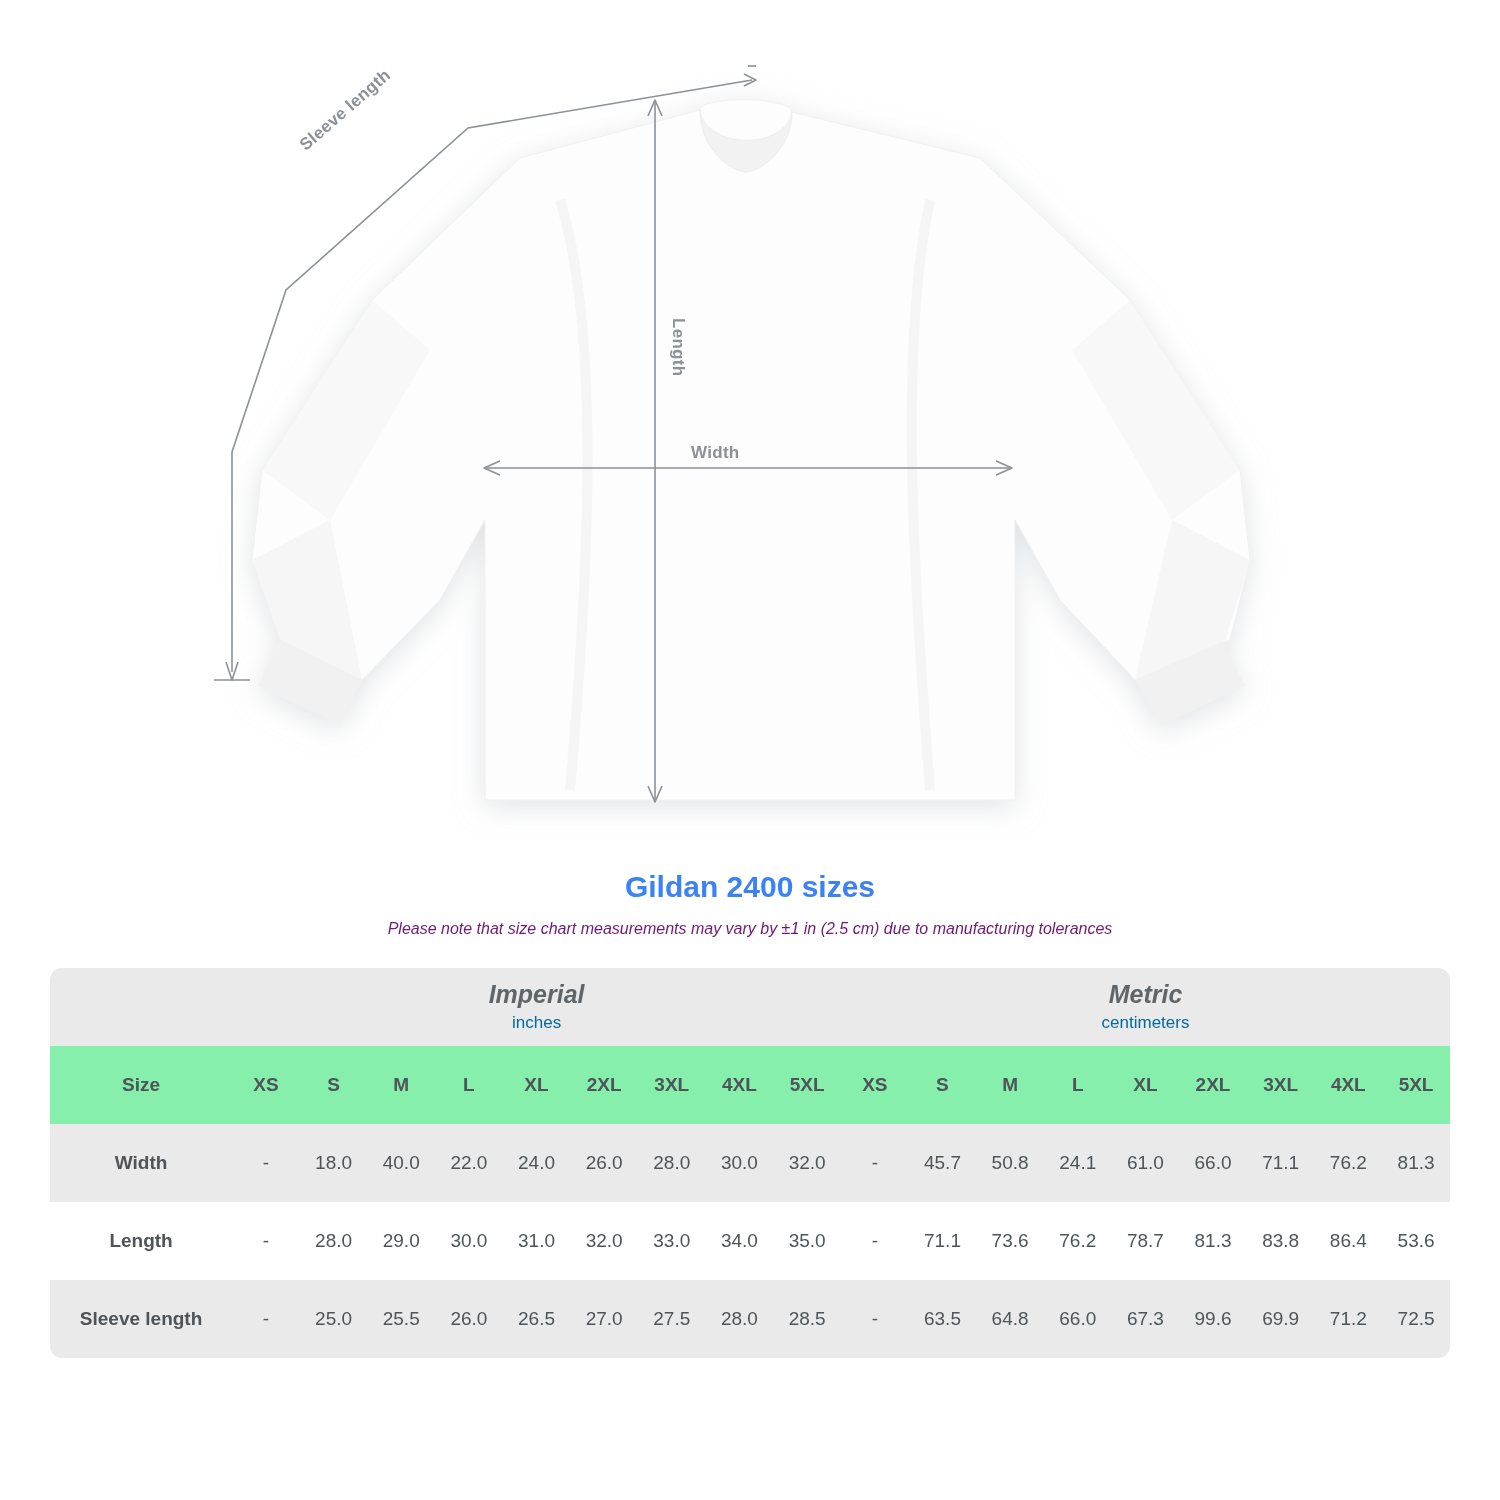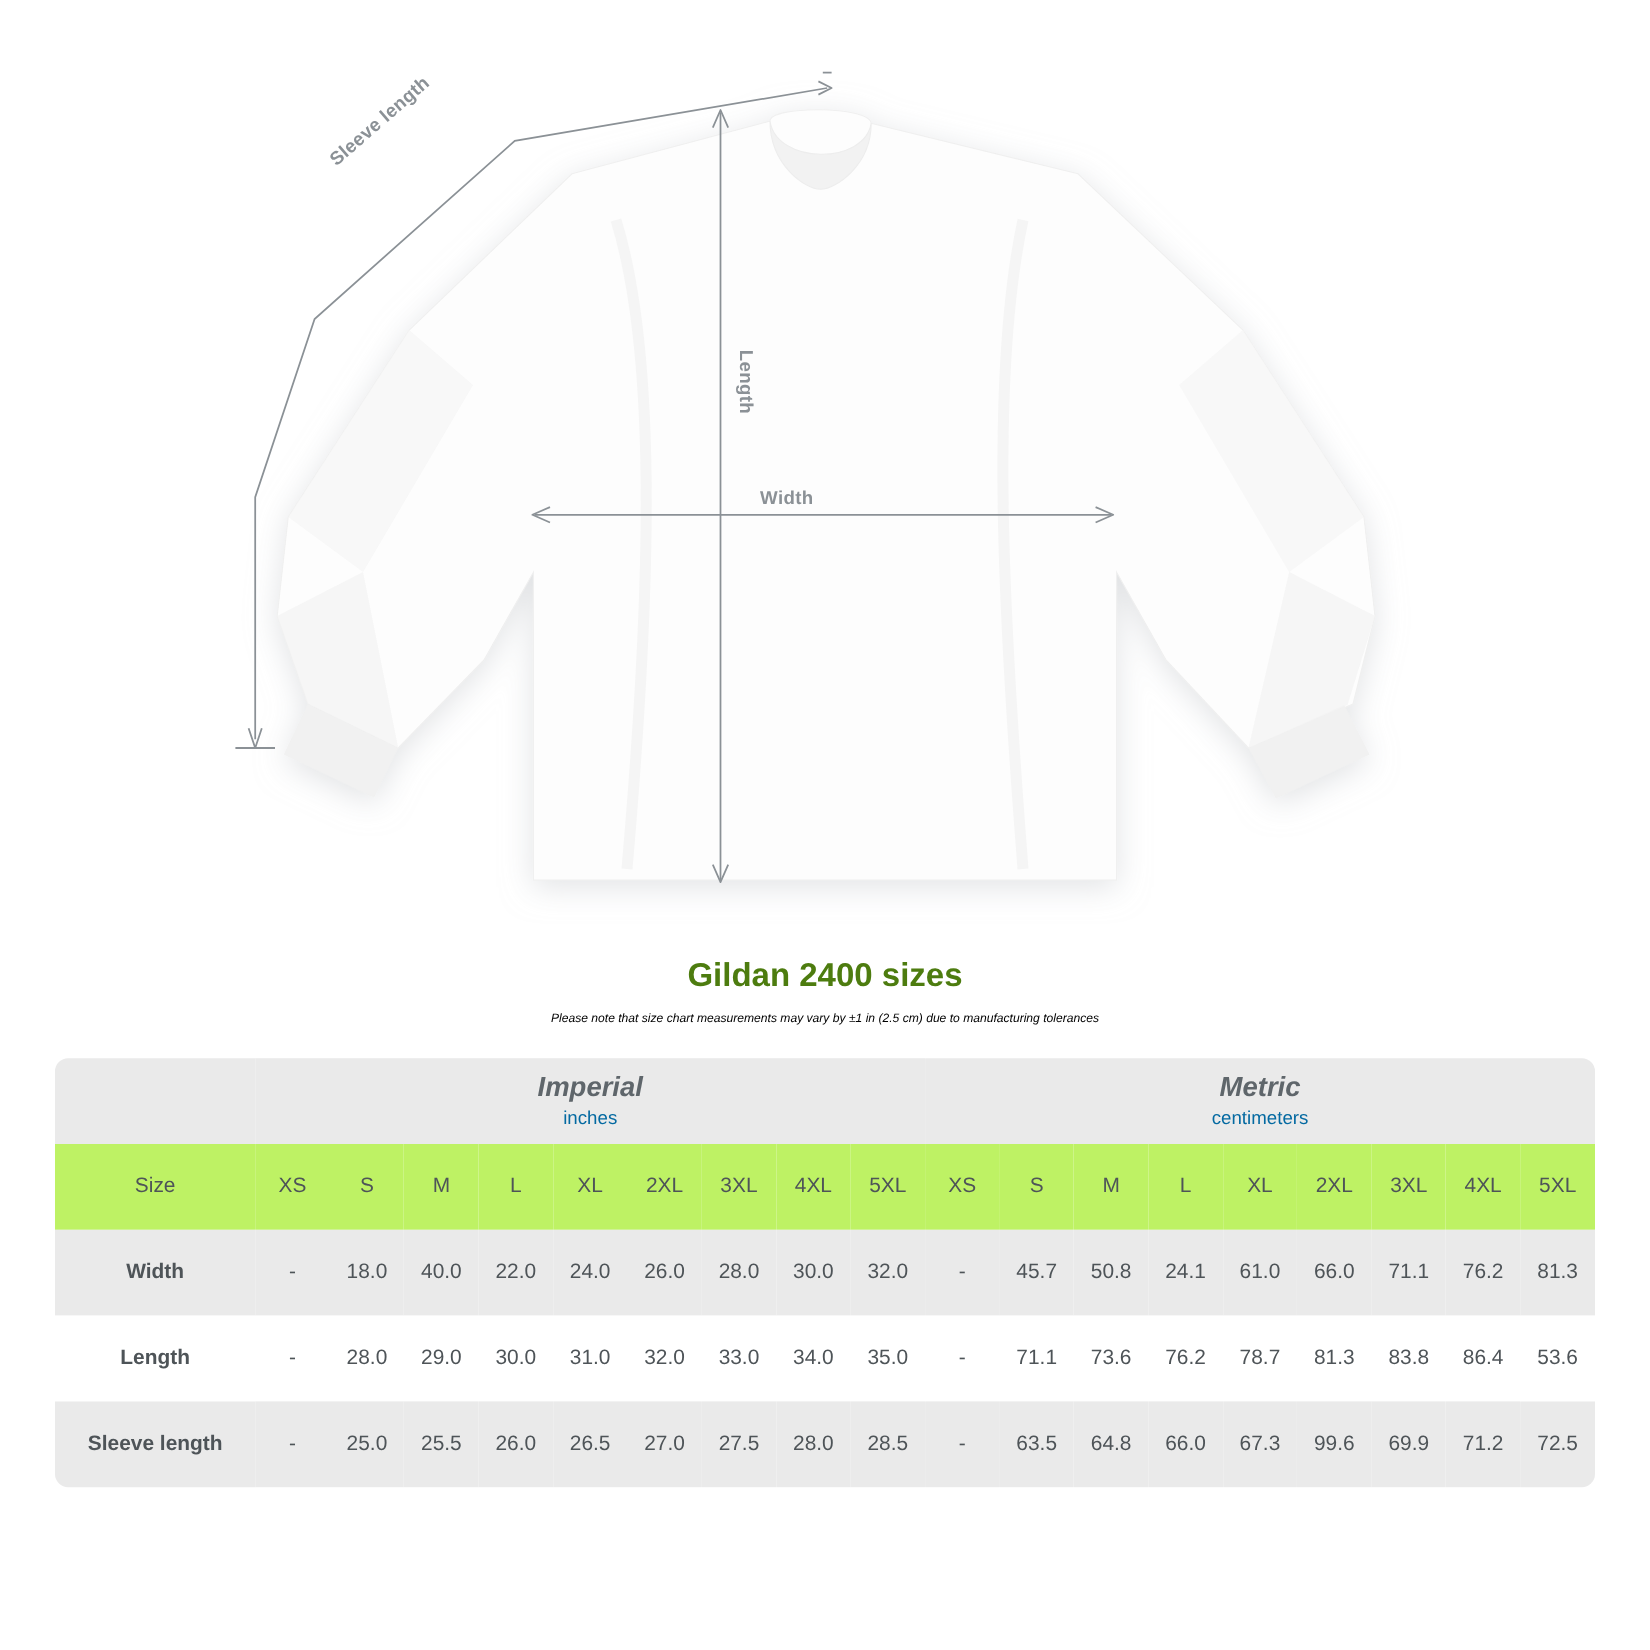--- a/index.html
+++ b/index.html
@@ -58,27 +58,27 @@
   }
 
   
   .title-block {
     text-align: center;
     margin-top: 10px;
   }
   .chart-title {
     font-size: 30px;
     font-weight: bold;
-    color: #4d7c0f;
+    color: #3b82f6;
     margin: 0 0 16px 0;
   }
   .chart-note {
-    font-size: 11px;
+    font-size: 16px;
     font-style: italic;
-    color: #000000;
+    color: #701a75;
     margin: 12px;
   }
 
   
   .table-wrap {
     margin: 30px auto 0 auto;
     width: 1400px;
   }
   table.size-table {
     border-collapse: collapse;
@@ -112,22 +112,22 @@
     display: block;
     line-height: 1.25;
   }
   .unit-sub {
     font-size: 17px;
     color: #0369a1;
     display: block;
     line-height: 1.5;
   }
   .head-row td {
-    background: #bef264;
-    font-weight: normal;
+    background: #86efac;
+    font-weight: bold;
     font-size: 19px;
     color: #5f666b;
   }
   .row-shaded td {
     background: #eaeaea;
   }
   .row-plain td {
     background: #ffffff;
   }
   .rowhead {

